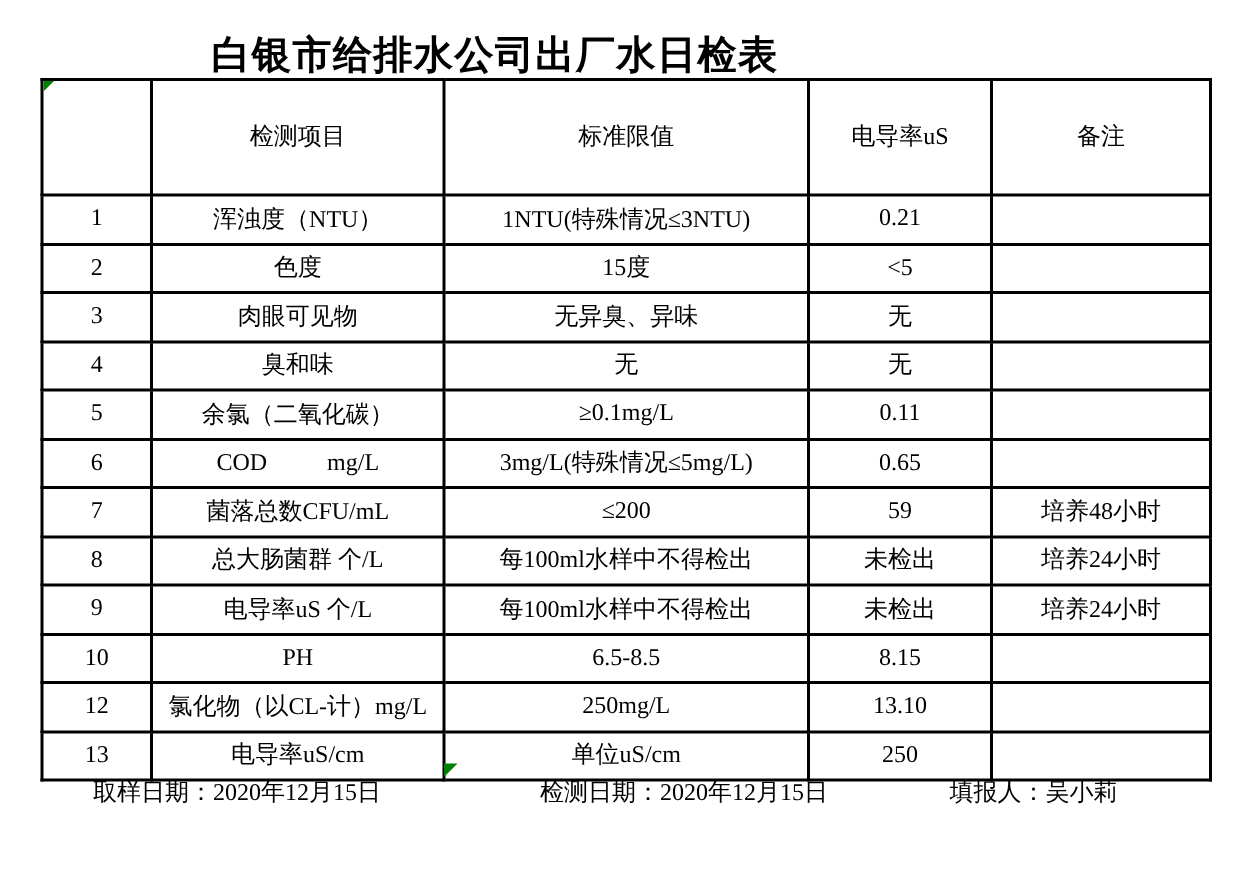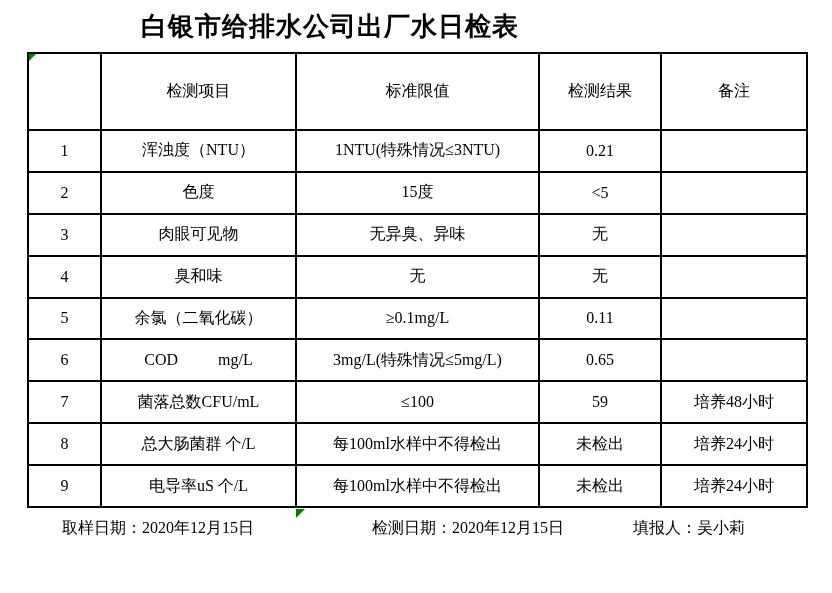--- a/index.html
+++ b/index.html
@@ -2,21 +2,21 @@
 <html><head>
 <meta charset="utf-8">
 <style>
   html,body{margin:0;padding:0;}
   body{
     width:832px;height:593px;background:#ffffff;position:relative;
     font-family:"Liberation Serif","DejaVu Serif",serif;color:#000000;
     overflow:hidden;
   }
   .title{
-    position:absolute;top:9px;left:0;width:660px;
+    position:absolute;top:19px;left:0;width:660px;
     text-align:center;font-size:26px;font-weight:bold;
     margin:0;letter-spacing:1px;
   }
   table.daily-check{
     position:absolute;top:52px;left:27px;width:779px;height:456px;
     border-collapse:collapse;table-layout:fixed;
   }
   table.daily-check th,table.daily-check td{
     border:2px solid #000000;
     text-align:center;vertical-align:middle;
@@ -34,21 +34,21 @@
     position:absolute;top:0;left:0;width:0;height:0;
     border-top:7px solid #008000;border-right:7px solid transparent;
   }
   .bottom-flag{
     position:absolute;top:509px;left:296px;width:0;height:0;
     border-top:9px solid #008000;border-right:9px solid transparent;
   }
   .footer{position:absolute;top:518px;left:0;width:832px;height:22px;font-size:16px;}
   .footer span{position:absolute;top:0;white-space:pre;}
   .f-sample{left:62px;}
-  .f-test{left:372px;}
+  .f-test{left:360px;}
   .f-reporter{left:633px;}
 </style>
 </head>
 <body>
 
 <h1 class="title">白银市给排水公司出厂水日检表</h1>
 
 <table class="daily-check">
   <colgroup>
     <col class="c-no">
@@ -58,21 +58,21 @@
       <col class="c-note">
   </colgroup>
   <thead>
     <tr>
       <th class="corner-host">
         <span class="corner-flag"></span>
         <span>序号</span>
       </th>
       <th>检测项目</th>
       <th>标准限值</th>
-      <th>检测结果</th>
+      <th>电导率uS</th>
       <th>备注</th>
     </tr>
   </thead>
   <tbody>
     <tr>
       <td>1</td>
       <td>浑浊度（NTU）</td>
       <td>1NTU(特殊情况≤3NTU)</td>
       <td>0.21</td>
       <td></td>
@@ -108,38 +108,59 @@
     <tr>
       <td>6</td>
       <td>COD          mg/L</td>
       <td>3mg/L(特殊情况≤5mg/L)</td>
       <td>0.65</td>
       <td></td>
     </tr>
     <tr>
       <td>7</td>
       <td>菌落总数CFU/mL</td>
-      <td>≤100</td>
+      <td>≤200</td>
       <td>59</td>
       <td>培养48小时</td>
     </tr>
     <tr>
       <td>8</td>
       <td>总大肠菌群 个/L</td>
       <td>每100ml水样中不得检出</td>
       <td>未检出</td>
       <td>培养24小时</td>
     </tr>
     <tr>
       <td>9</td>
       <td>电导率uS 个/L</td>
       <td>每100ml水样中不得检出</td>
       <td>未检出</td>
       <td>培养24小时</td>
     </tr>
+    <tr>
+      <td>10</td>
+      <td>PH</td>
+      <td>6.5-8.5</td>
+      <td>8.15</td>
+      <td></td>
+    </tr>
+    <tr>
+      <td>12</td>
+      <td>氯化物（以CL-计）mg/L</td>
+      <td>250mg/L</td>
+      <td>13.10</td>
+      <td></td>
+    </tr>
+    <tr>
+      <td>13</td>
+      <td>电导率uS/cm</td>
+      <td>单位uS/cm</td>
+      <td>250</td>
+      <td></td>
+    </tr>
   </tbody>
 </table>
 
 <span class="bottom-flag"></span>
 
 <div class="footer">
   <span class="f-sample">取样日期：2020年12月15日</span>
   <span class="f-test">检测日期：2020年12月15日</span>
   <span class="f-reporter">填报人：吴小莉</span>
 </div>

